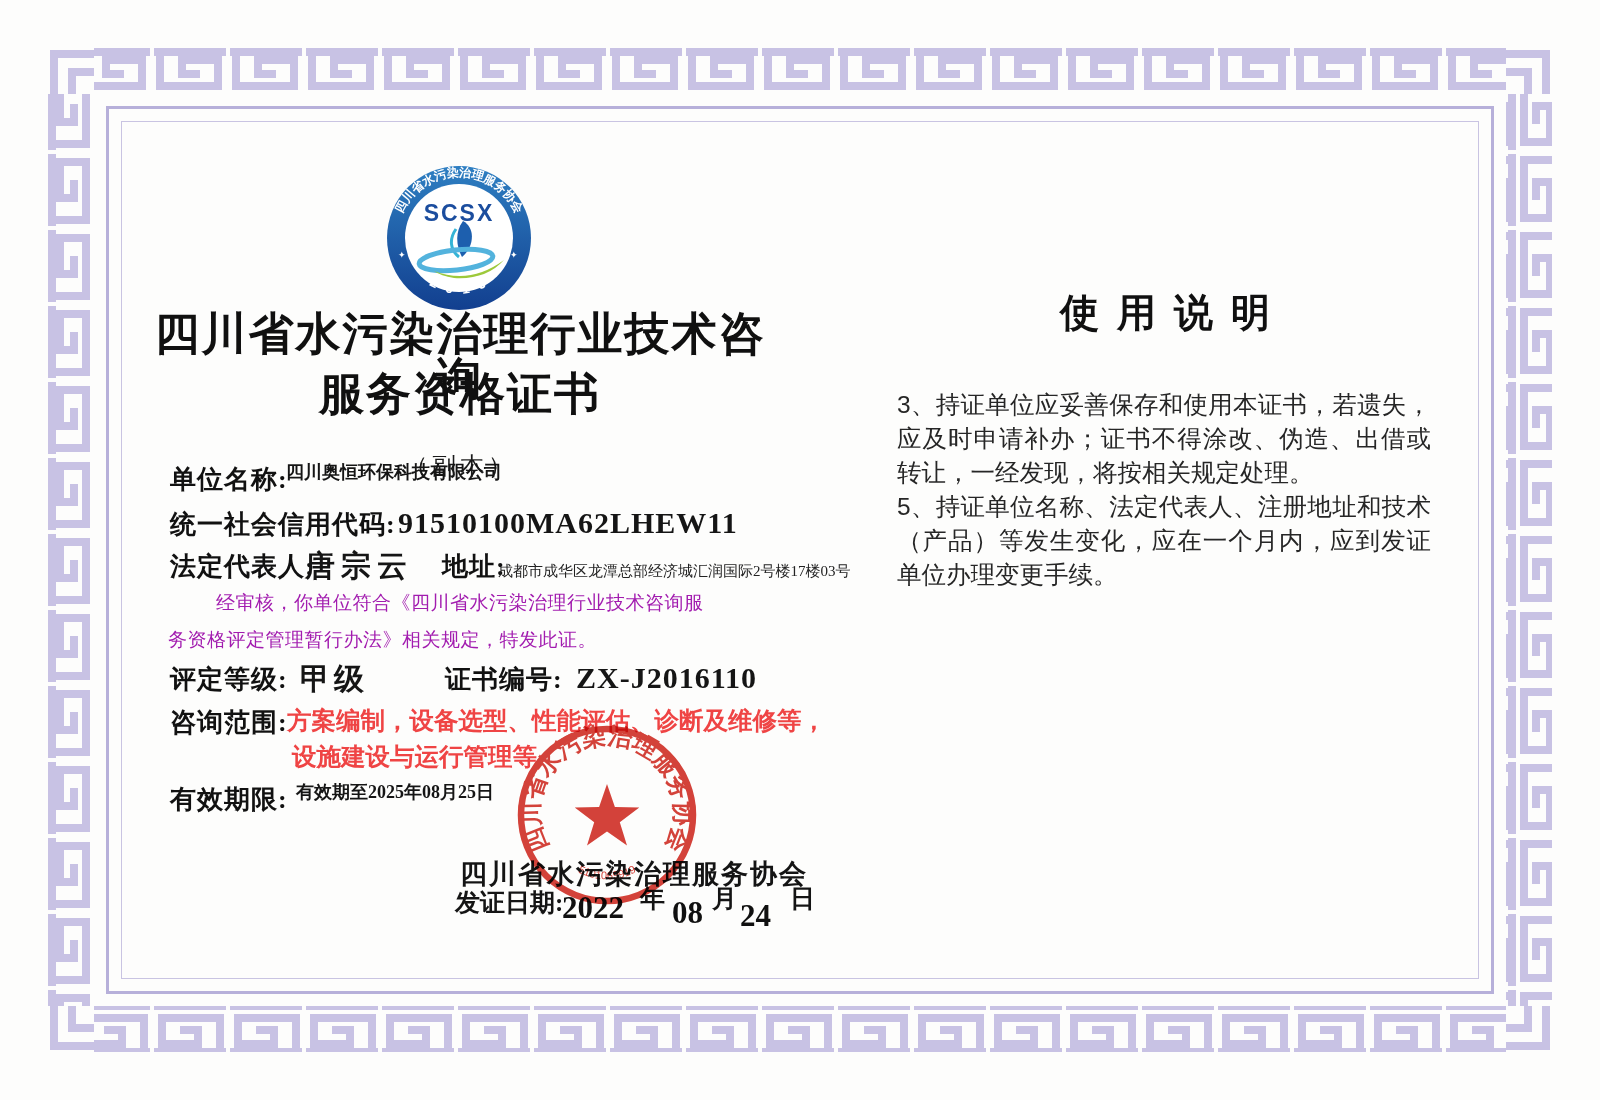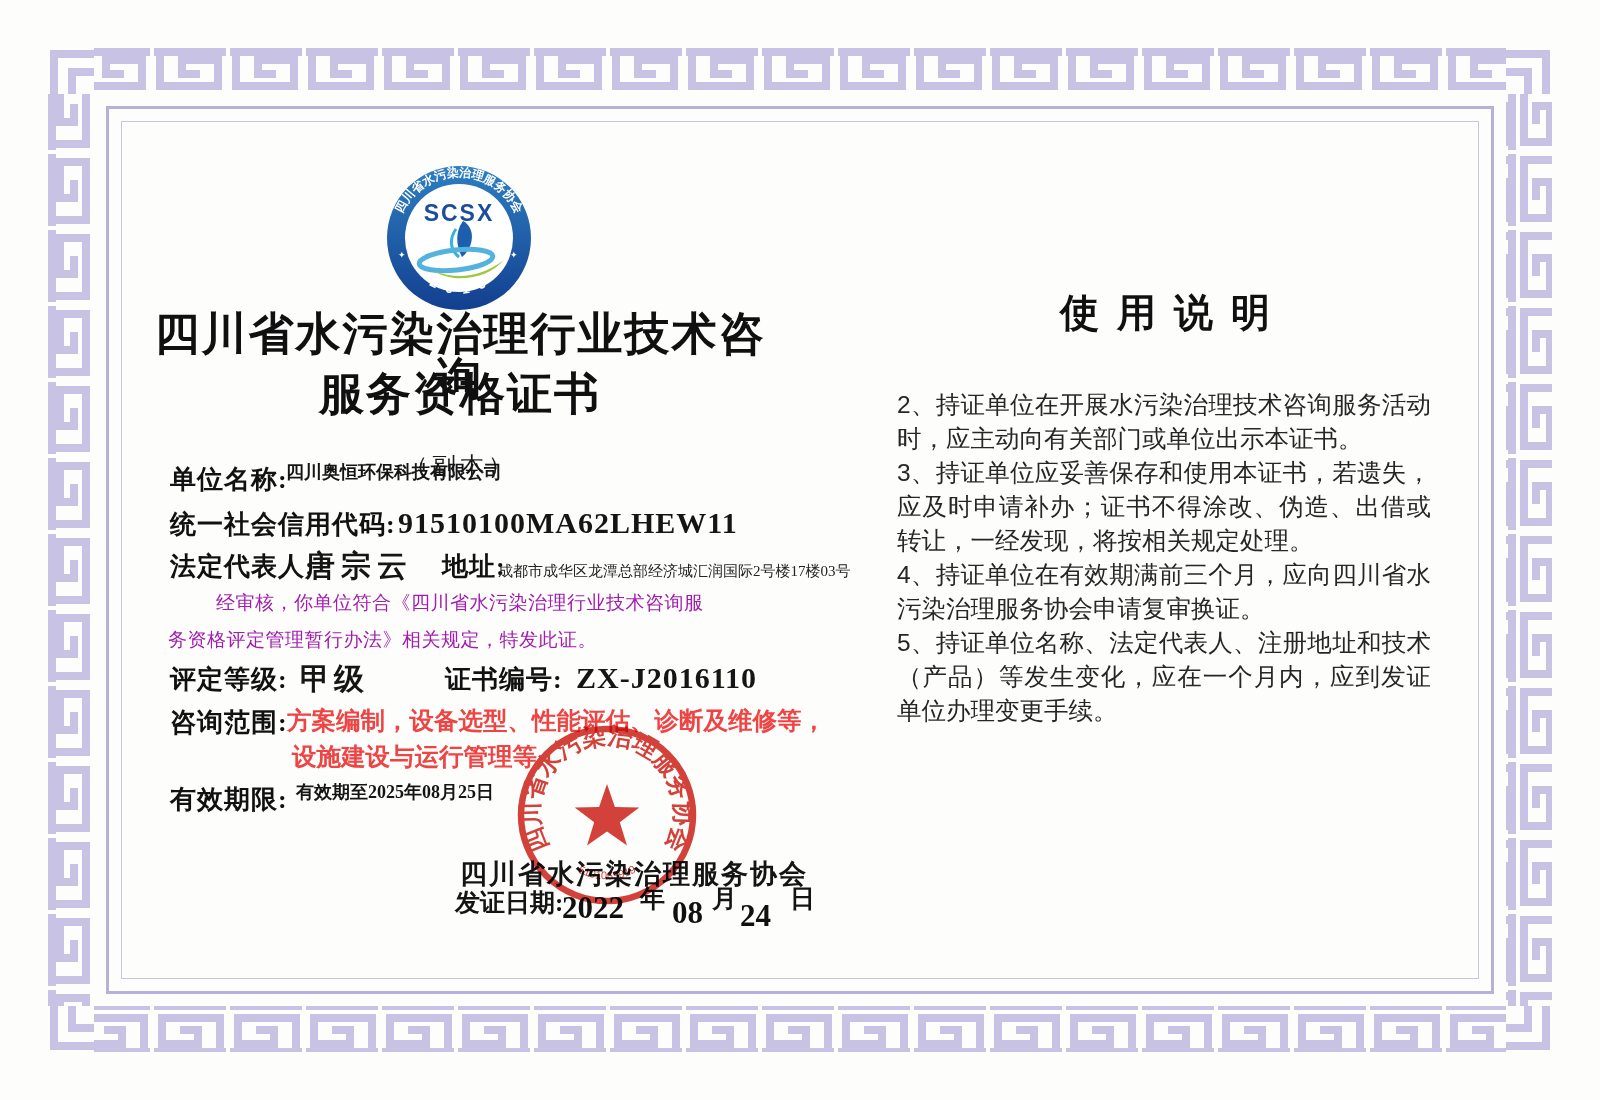--- a/index.html
+++ b/index.html
@@ -140,17 +140,15 @@
     <textPath href="#sealArc" startOffset="50%" text-anchor="middle">四川省水污染治理服务协会</textPath>
   </text>
   <path id="sealCodeArc" d="M52,142 A62,62 0 0 0 138,142" fill="none"></path>
   <text font-size="11" fill="#d0281e" font-family="Liberation Sans, DejaVu Sans, sans-serif">
     <textPath href="#sealCodeArc" startOffset="50%" text-anchor="middle">5101069919</textPath>
   </text>
 </svg>
 
 <div class="usage-title">使用说明</div>
 <div class="usage-body">
-  <p>2、持证单位在开展水污染治理技术咨询服务活动时，应主动向有关部门或单位出示本证书。</p>
   <p>3、持证单位应妥善保存和使用本证书，若遗失，应及时申请补办；证书不得涂改、伪造、出借或转让，一经发现，将按相关规定处理。</p>
-  <p>4、持证单位在有效期满前三个月，应向四川省水污染治理服务协会申请复审换证。</p>
   <p>5、持证单位名称、法定代表人、注册地址和技术（产品）等发生变化，应在一个月内，应到发证单位办理变更手续。</p>
 </div>
 
 </body></html>

